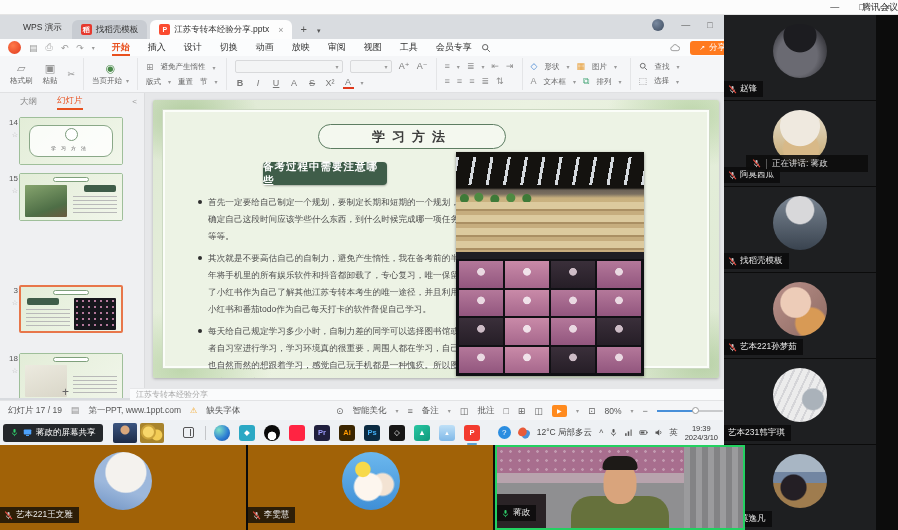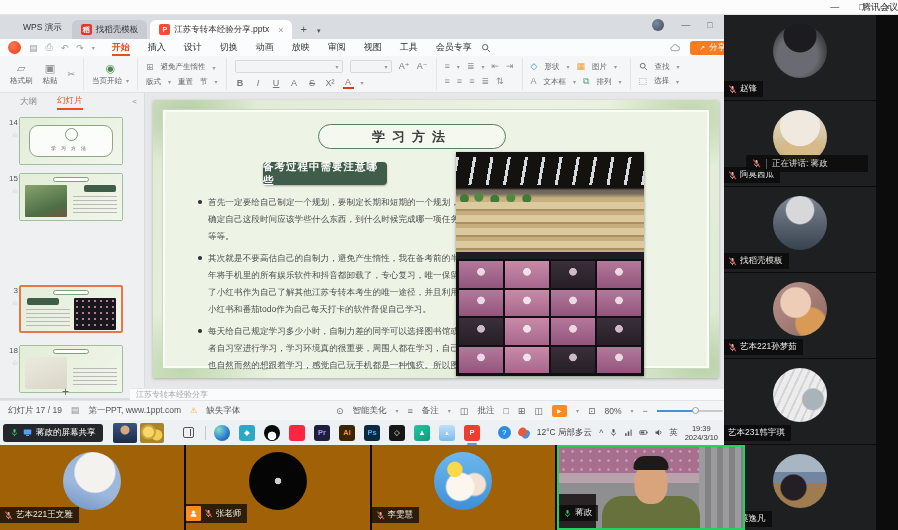--- a/index.html
+++ b/index.html
@@ -494,21 +494,21 @@
           </div>
         <div class="thumb sel">
           <div class="th-bg"></div>
           <div class="th-pill"></div>
           <div class="t-head" style="left:6px"></div>
           <div class="t-lines" style="left:5px"></div>
           <div class="t-photo grid"></div>
         </div>
       </div>
 
-      <div class="thumb-row" style="top:252px">
+      <div class="thumb-row" style="top:260px">
         <div class="tnum">
             <span>18</span>
             <span class="tstar">☆</span>
           </div>
         <div class="thumb">
           <div class="th-bg"></div>
           <div class="th-pill"></div>
           <div class="t-photo paper"></div>
           <div class="t-lines" style="right:5px"></div>
         </div>
@@ -736,34 +736,20 @@
     <div class="btile">
       <div class="av av-cat"></div>
       <div class="plabel">
         <svg class="icn sm">
             <use href="#i-mic-off"></use>
           </svg>
         <span>艺本221王文雅</span>
       </div>
     </div>
     <div class="btile">
-      <div class="av av-black"></div>
-      <div class="plabel" style="padding-left:0">
-        <span class="hostbadge">
-            <svg class="icn sm">
-              <use href="#i-host"></use>
-            </svg>
-          </span>
-        <svg class="icn sm">
-            <use href="#i-mic-off"></use>
-          </svg>
-        <span>张老师</span>
-      </div>
-    </div>
-    <div class="btile">
       <div class="av av-li"></div>
       <div class="plabel">
         <svg class="icn sm">
             <use href="#i-mic-off"></use>
           </svg>
         <span>李雯慧</span>
       </div>
     </div>
     <div class="btile live">
       <div class="v-bg"></div>

